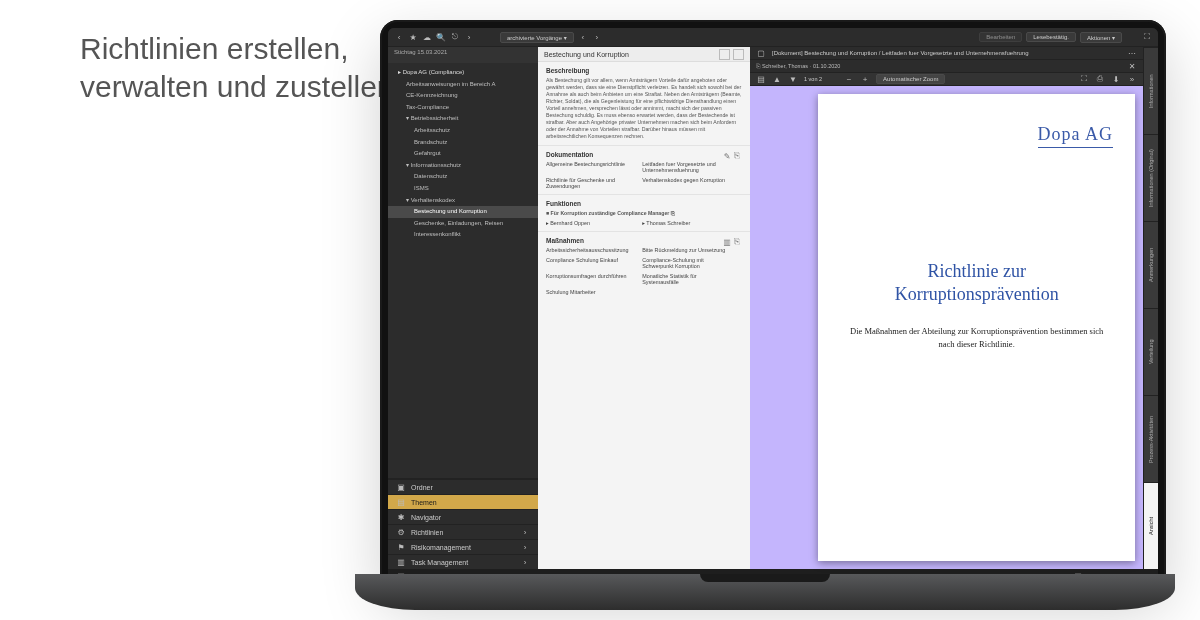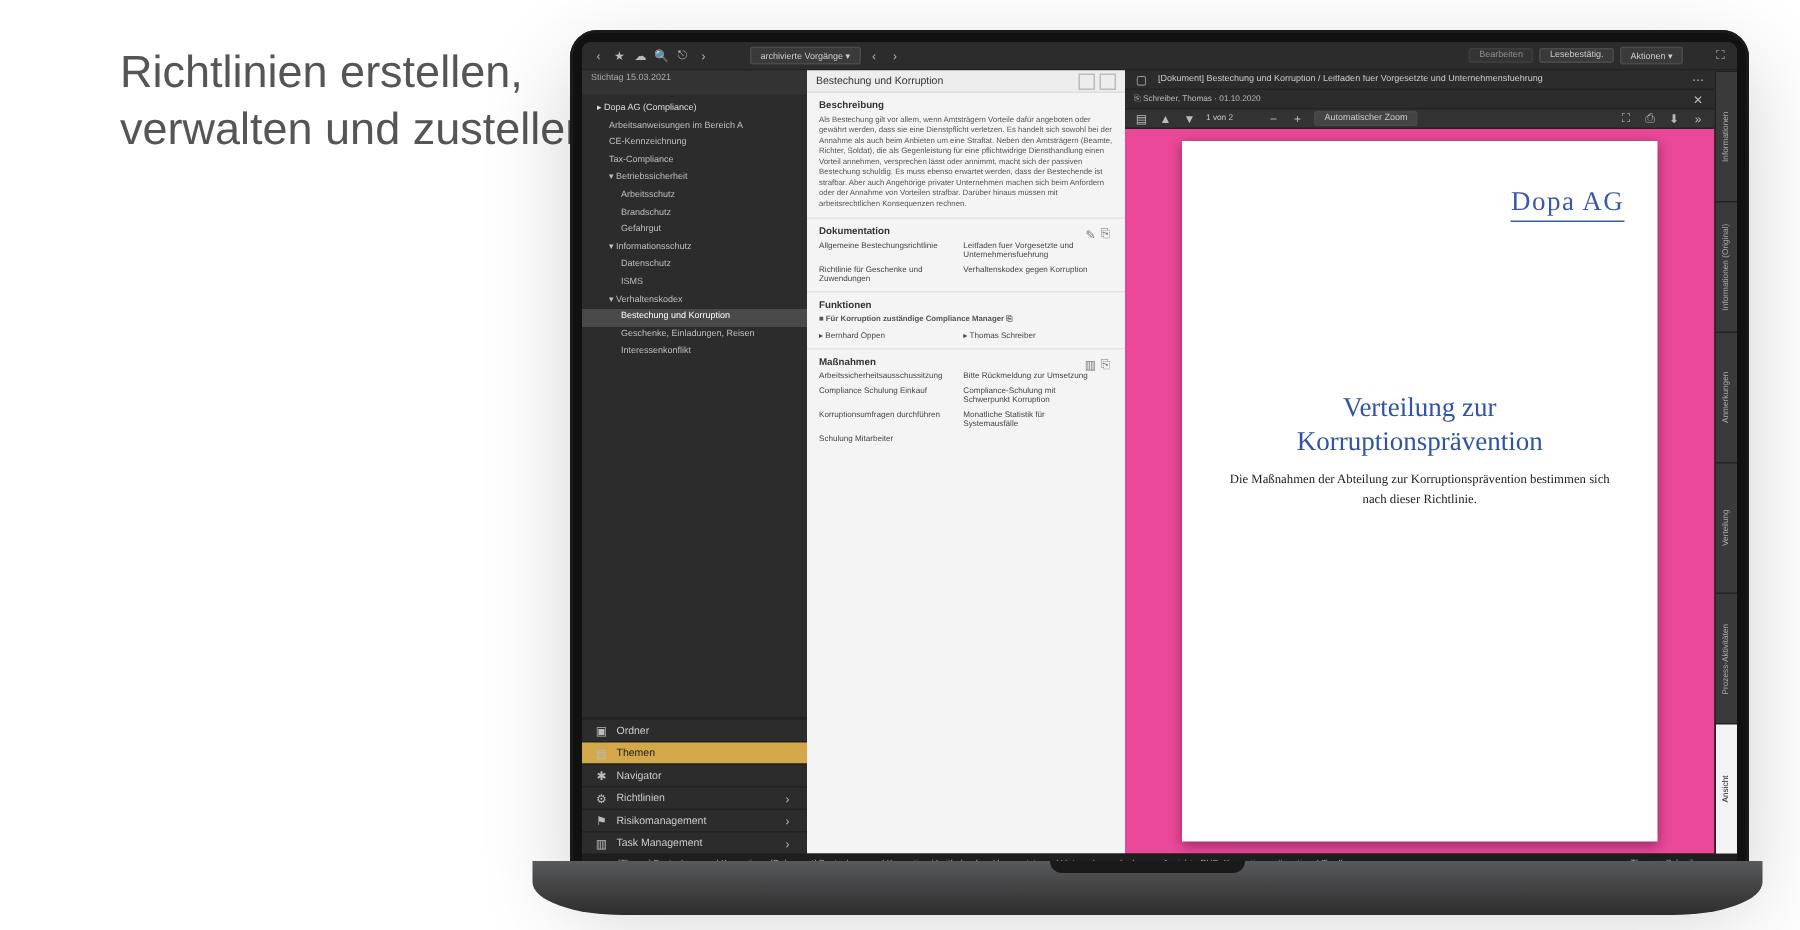--- a/index.html
+++ b/index.html
@@ -39,25 +39,25 @@
   .csec h4{margin:0 0 3px 0;font-size:6.5px;font-weight:700;color:#333}
   .body6{font-size:5.2px;line-height:1.35;color:#555}
   .grid2{display:flex;flex-wrap:wrap;gap:4px 10px}
   .grid2 span{flex:0 0 44%;font-size:5.4px;color:#444}
   .right{flex:1;background:#2c2c2c;display:flex;min-height:0}
   .doc{flex:1;display:flex;flex-direction:column;min-height:0}
   .docbar{height:12px;display:flex;align-items:center;padding:0 6px;gap:6px;background:#2c2c2c;border-bottom:1px solid #222}
   .docmeta{height:12px;display:flex;align-items:center;padding:0 6px;background:#2c2c2c;color:#bbb;font-size:5.5px;border-bottom:1px solid #222}
   .docmeta .x{margin-left:auto}
   .pdfchrome{height:12px;display:flex;align-items:center;gap:6px;padding:0 6px;background:#333;border-bottom:1px solid #222;font-size:5.5px;color:#ccc}
-  .page{flex:1;background:#ec4899;display:flex;justify-content:center;padding:8px;min-height:0}
+  .page{flex:1;background:#c4b5fd;display:flex;justify-content:flex-end;padding:8px;min-height:0}
   .sheet{width:84%;height:100%;background:#fff;box-shadow:0 2px 8px rgba(0,0,0,.4);padding:26px 30px;box-sizing:border-box;color:#222;font-family:Georgia,serif;position:relative}
   .brand{position:absolute;right:22px;top:30px;font-family:Georgia,serif;font-size:18px;letter-spacing:1px;color:#3a5aa8;border-bottom:1.5px solid #3a5aa8;padding-bottom:2px}
   .ptitle{margin-top:140px;text-align:center;color:#2f53a5;font-size:18px;line-height:1.25}
-  .psub{margin-top:8px;text-align:center;font-size:8.5px;line-height:1.5;color:#222}
+  .psub{margin-top:20px;text-align:center;font-size:8.5px;line-height:1.5;color:#222}
   .rtabs{width:14px;background:#3a3a3a;border-left:1px solid #222;display:flex;flex-direction:column}
   .rtab{flex:1;writing-mode:vertical-rl;transform:rotate(180deg);font-size:5.5px;color:#aaa;display:flex;align-items:center;justify-content:center;border-bottom:1px solid #222}
   .rtab.active{background:#f4f4f4;color:#222}
   .status{height:14px;background:#1e1e1e;display:flex;align-items:center;padding:0 8px;gap:6px;font-size:6px;color:#aaa}
   .status .user{margin-left:auto;display:flex;align-items:center;gap:4px}
 </style>
 </head>
 <body>
 
 <div class="stage">
@@ -219,21 +219,21 @@
                   <span class="chip" style="background:#444">Automatischer Zoom</span>
                   <span class="spacer"></span>
                   <span class="ico">⛶</span>
                   <span class="ico">⎙</span>
                   <span class="ico">⬇</span>
                   <span class="ico">»</span>
                 </div>
                 <div class="page">
                   <div class="sheet">
                     <div class="brand">Dopa AG</div>
-                    <div class="ptitle">Verteilung zur Korruptionsprävention</div>
+                    <div class="ptitle">Richtlinie zur Korruptionsprävention</div>
                     <div class="psub">Die Maßnahmen der Abteilung zur Korruptionsprävention bestimmen sich nach dieser Richtlinie.</div>
                   </div>
                 </div>
               </div>
               <div class="rtabs" id="rtabs">
                   <div class="rtab">Informationen</div>
                   <div class="rtab">Informationen (Original)</div>
                   <div class="rtab">Anmerkungen</div>
                   <div class="rtab">Verteilung</div>
                   <div class="rtab">Prozess-Aktivitäten</div>

